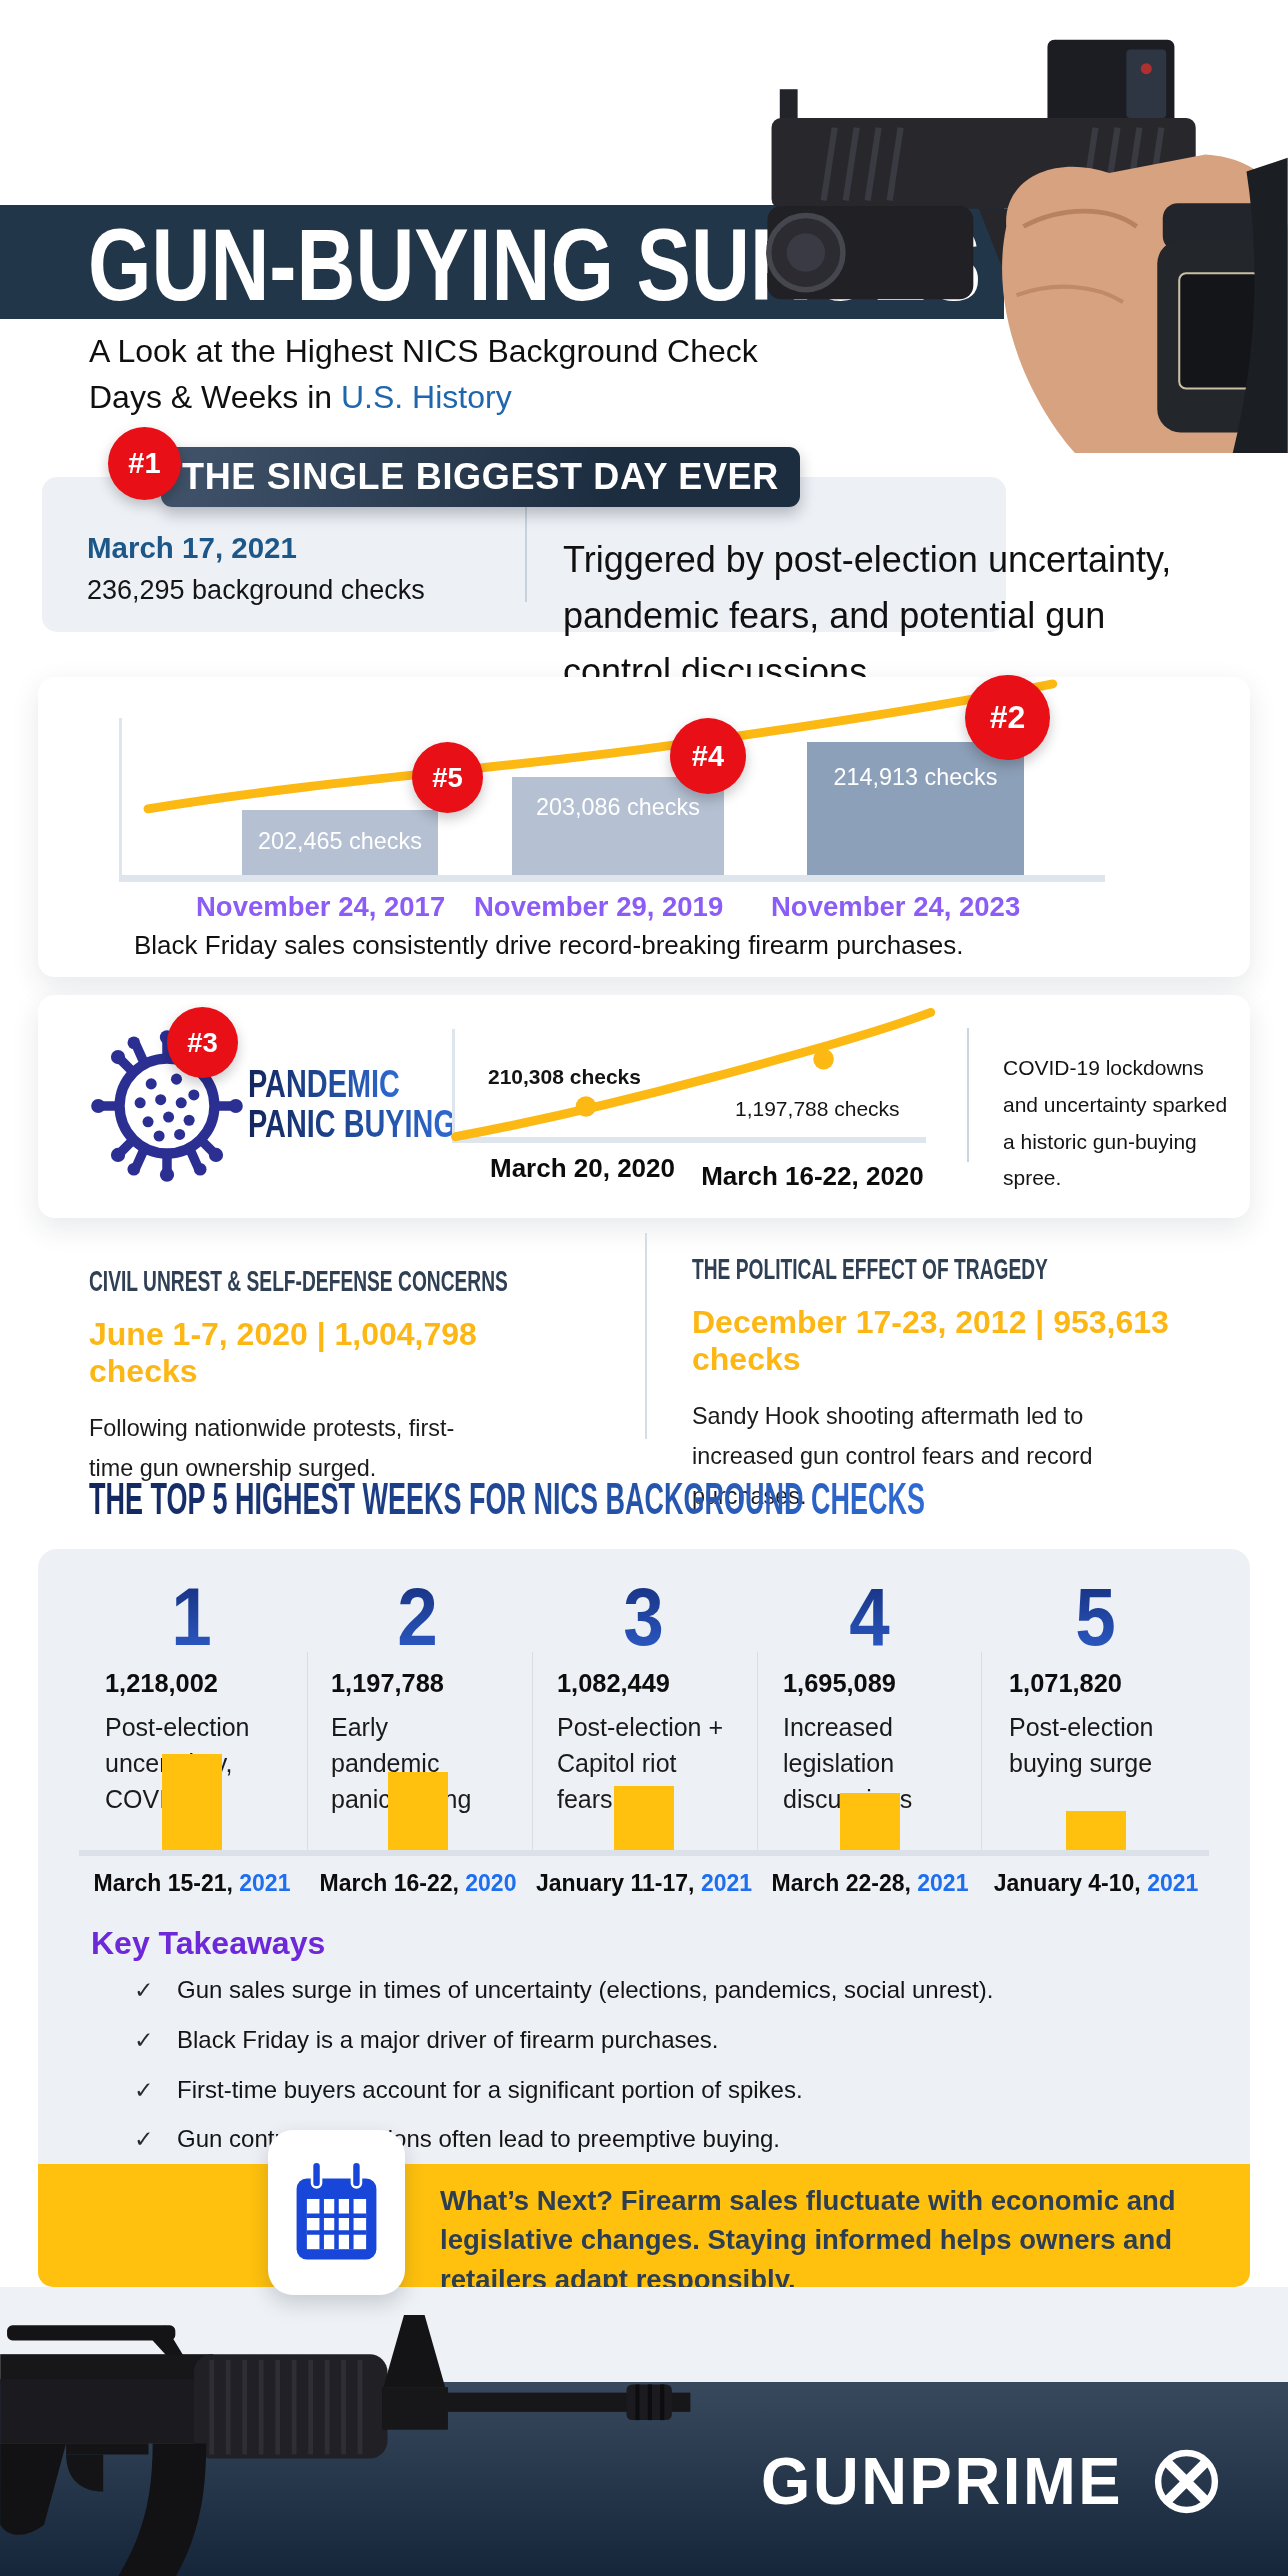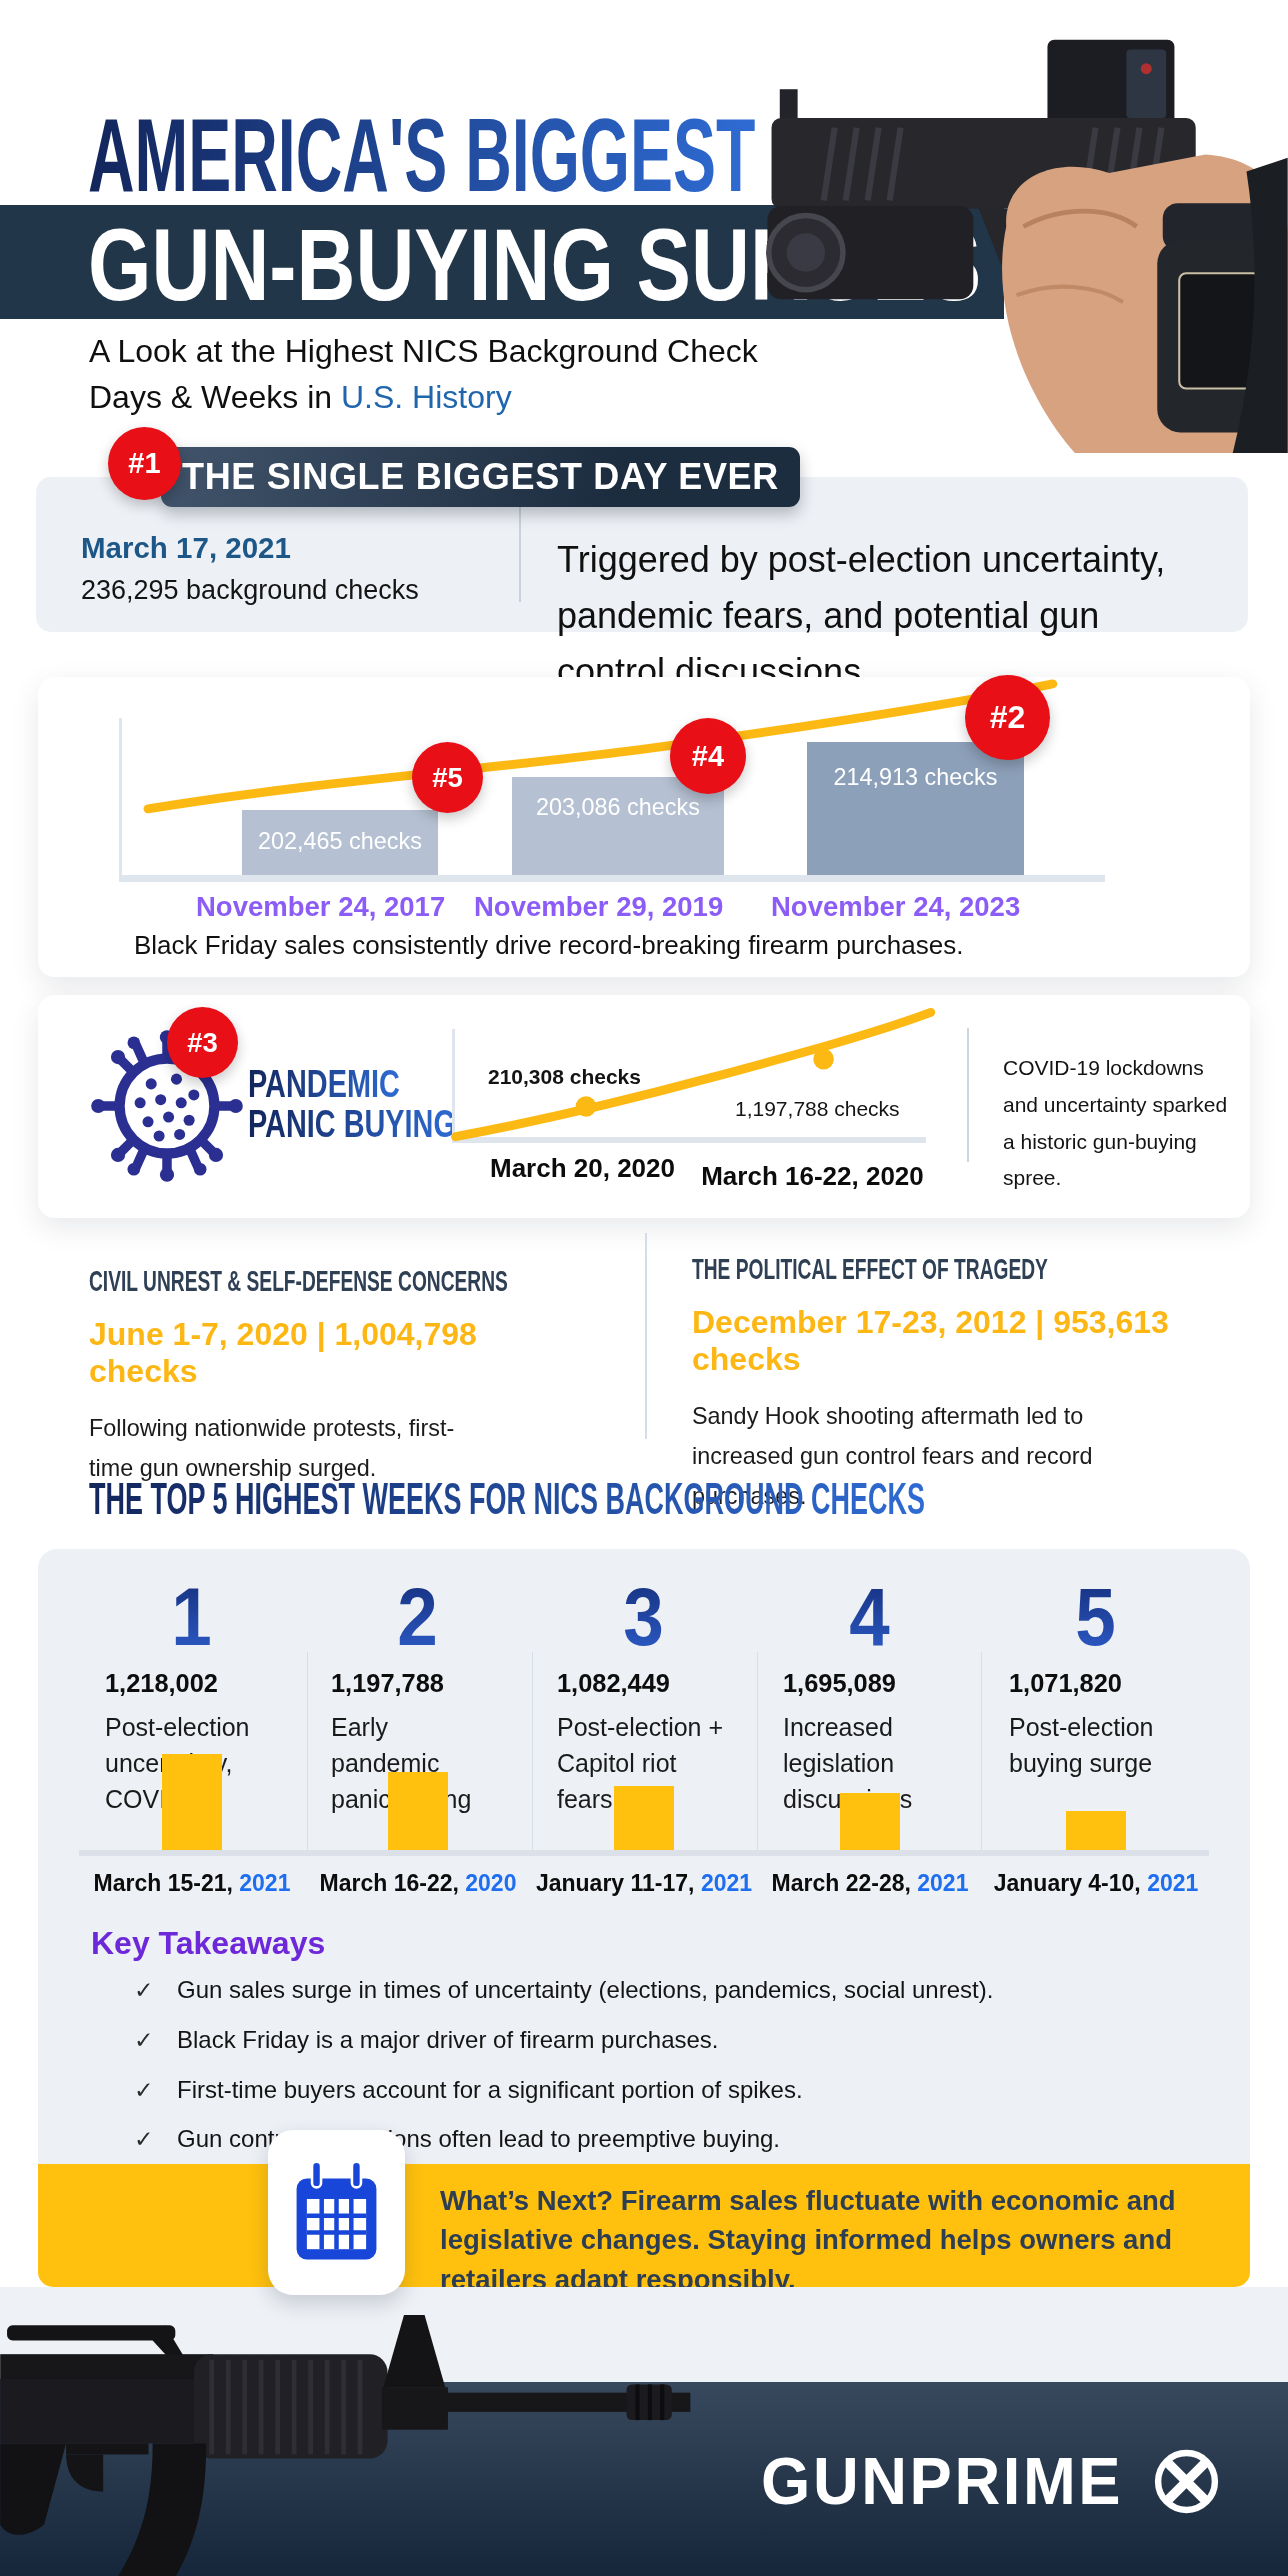--- a/index.html
+++ b/index.html
@@ -51,23 +51,20 @@
   .logo{position:absolute;left:761px;top:2443px;display:flex;align-items:center;}
   .logo-text{color:#fff;font-size:66px;font-weight:bold;letter-spacing:2.7px;transform:scaleX(.96);transform-origin:0 50%;}
 </style>
 </head>
 <body>
 
 <div id="page">
 
   <div class="navy-band"></div>
 
-  <div class="title1">
-    <span class="cond grad-blue" style="transform:scaleX(.62);">AMERICA'S BIGGEST</span>
-  </div>
   <div class="title2">
     <span class="cond" style="transform:scaleX(.80);">GUN-BUYING SURGES</span>
   </div>
 
   <div class="subtitle">
     <span>A Look at the Highest NICS Background Check</span><br>
     <span>Days &amp; Weeks in </span><span style="color:#1f66ad;">U.S. History</span>
   </div>
 
   <svg class="abs" style="left:752px;top:0;z-index:4;" width="536" height="453" viewBox="0 0 780 660">
@@ -100,21 +97,21 @@
   </svg>
 
   <div class="badge" style="left:108px;top:427px;width:73px;height:73px;font-size:29px;">
       <span>#1</span>
     </div>
 
   <div class="pill">
     <span>THE SINGLE BIGGEST DAY EVER</span>
   </div>
 
-  <div class="card-gray" style="left:36px;top:477px;width:1212px;height:155px;">
+  <div class="card-gray" style="left:42px;top:477px;width:964px;height:155px;">
     <div class="abs" style="left:45px;top:54px;font-size:29.5px;font-weight:bold;color:#1d5788;">March 17, 2021</div>
     <div class="abs" style="left:45px;top:98px;font-size:27px;color:#141414;">236,295 background checks</div>
     <div class="divider-v" style="left:483px;top:29px;width:2.1px;height:96px;"></div>
     <div class="abs" style="left:521px;top:55px;width:622px;font-size:36px;line-height:1.55;color:#101010;">Triggered by post-election uncertainty, pandemic fears, and potential gun control discussions.</div>
   </div>
 
   <div class="card-white" style="left:38px;top:677px;width:1212px;height:300px;">
 
     <div class="abs" style="left:81px;top:41px;width:2.7px;height:159px;background:#dfe5ec;"></div>
     <div class="abs" style="left:81px;top:198px;width:986px;height:6.9px;background:#dfe5ec;"></div>

